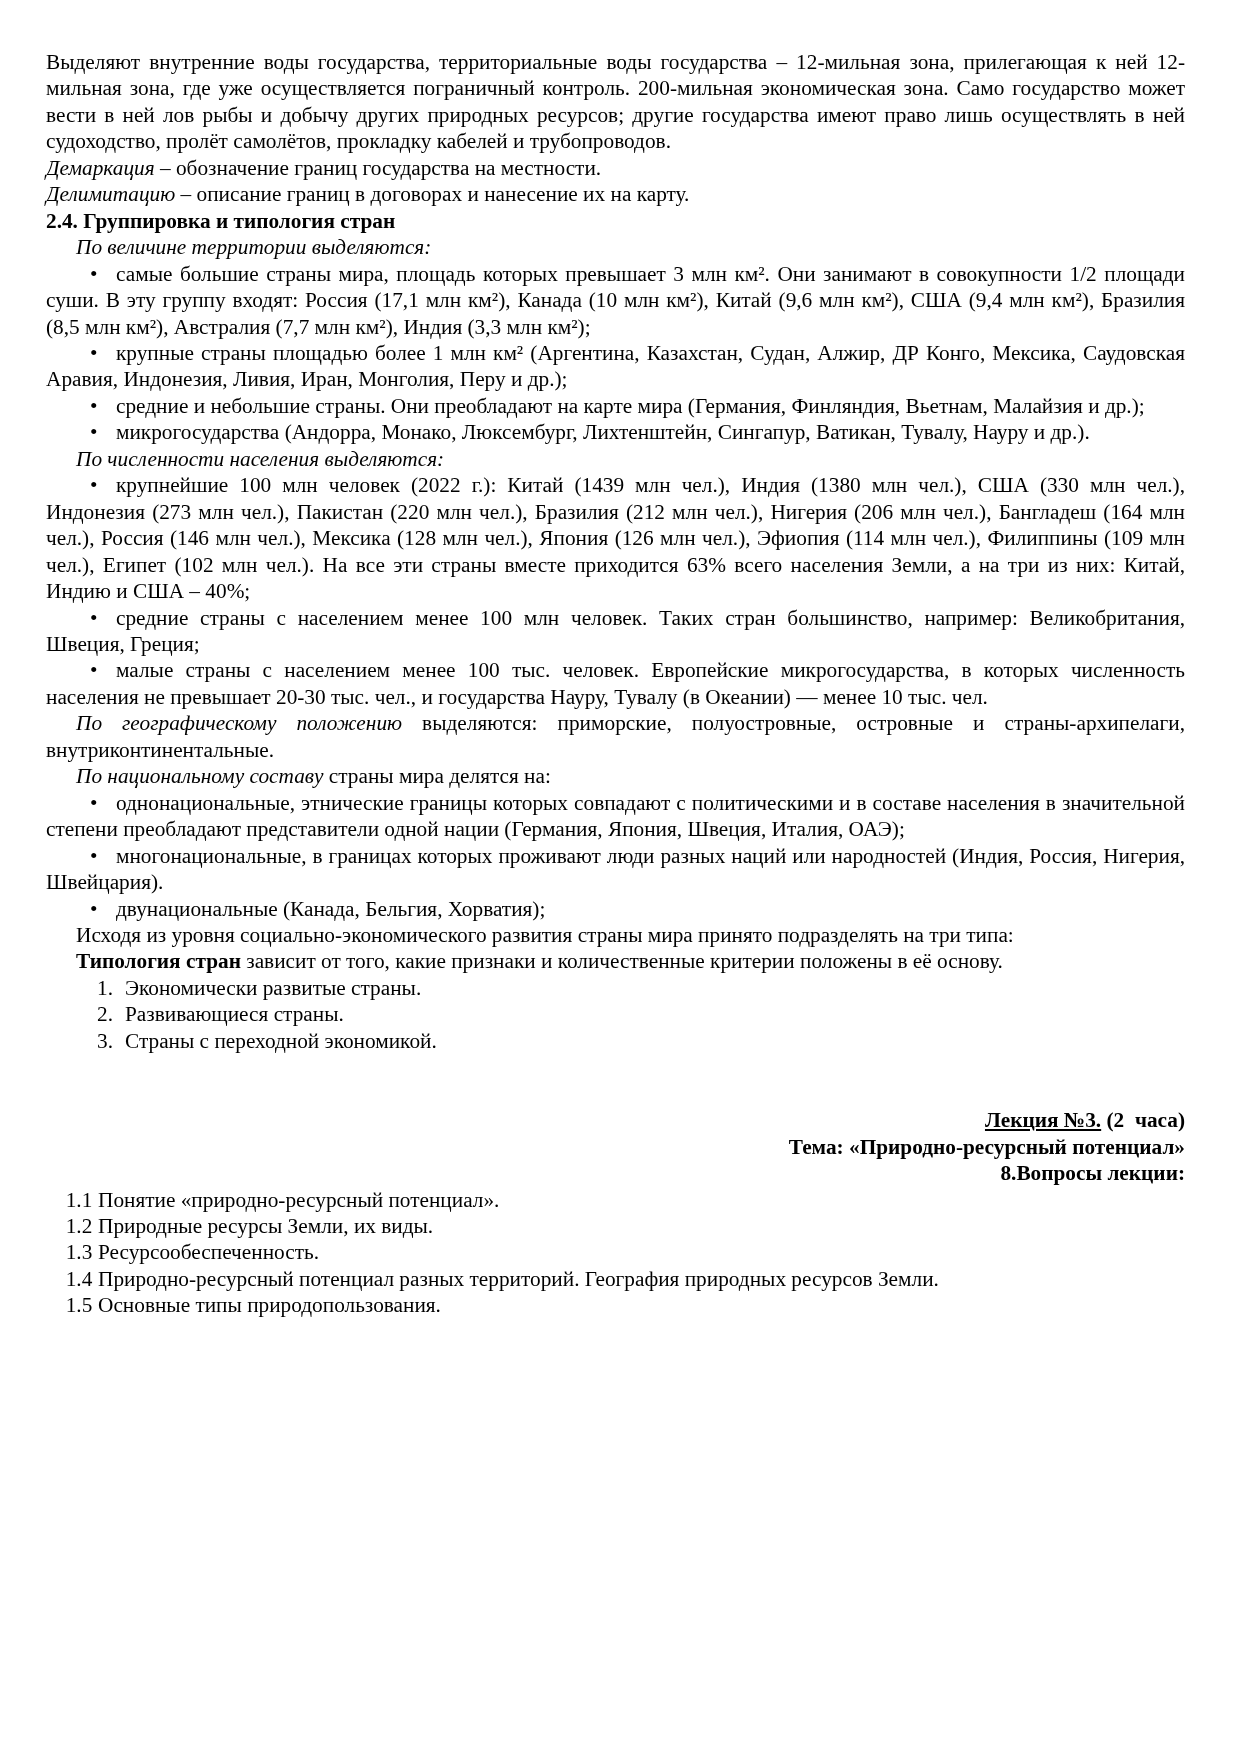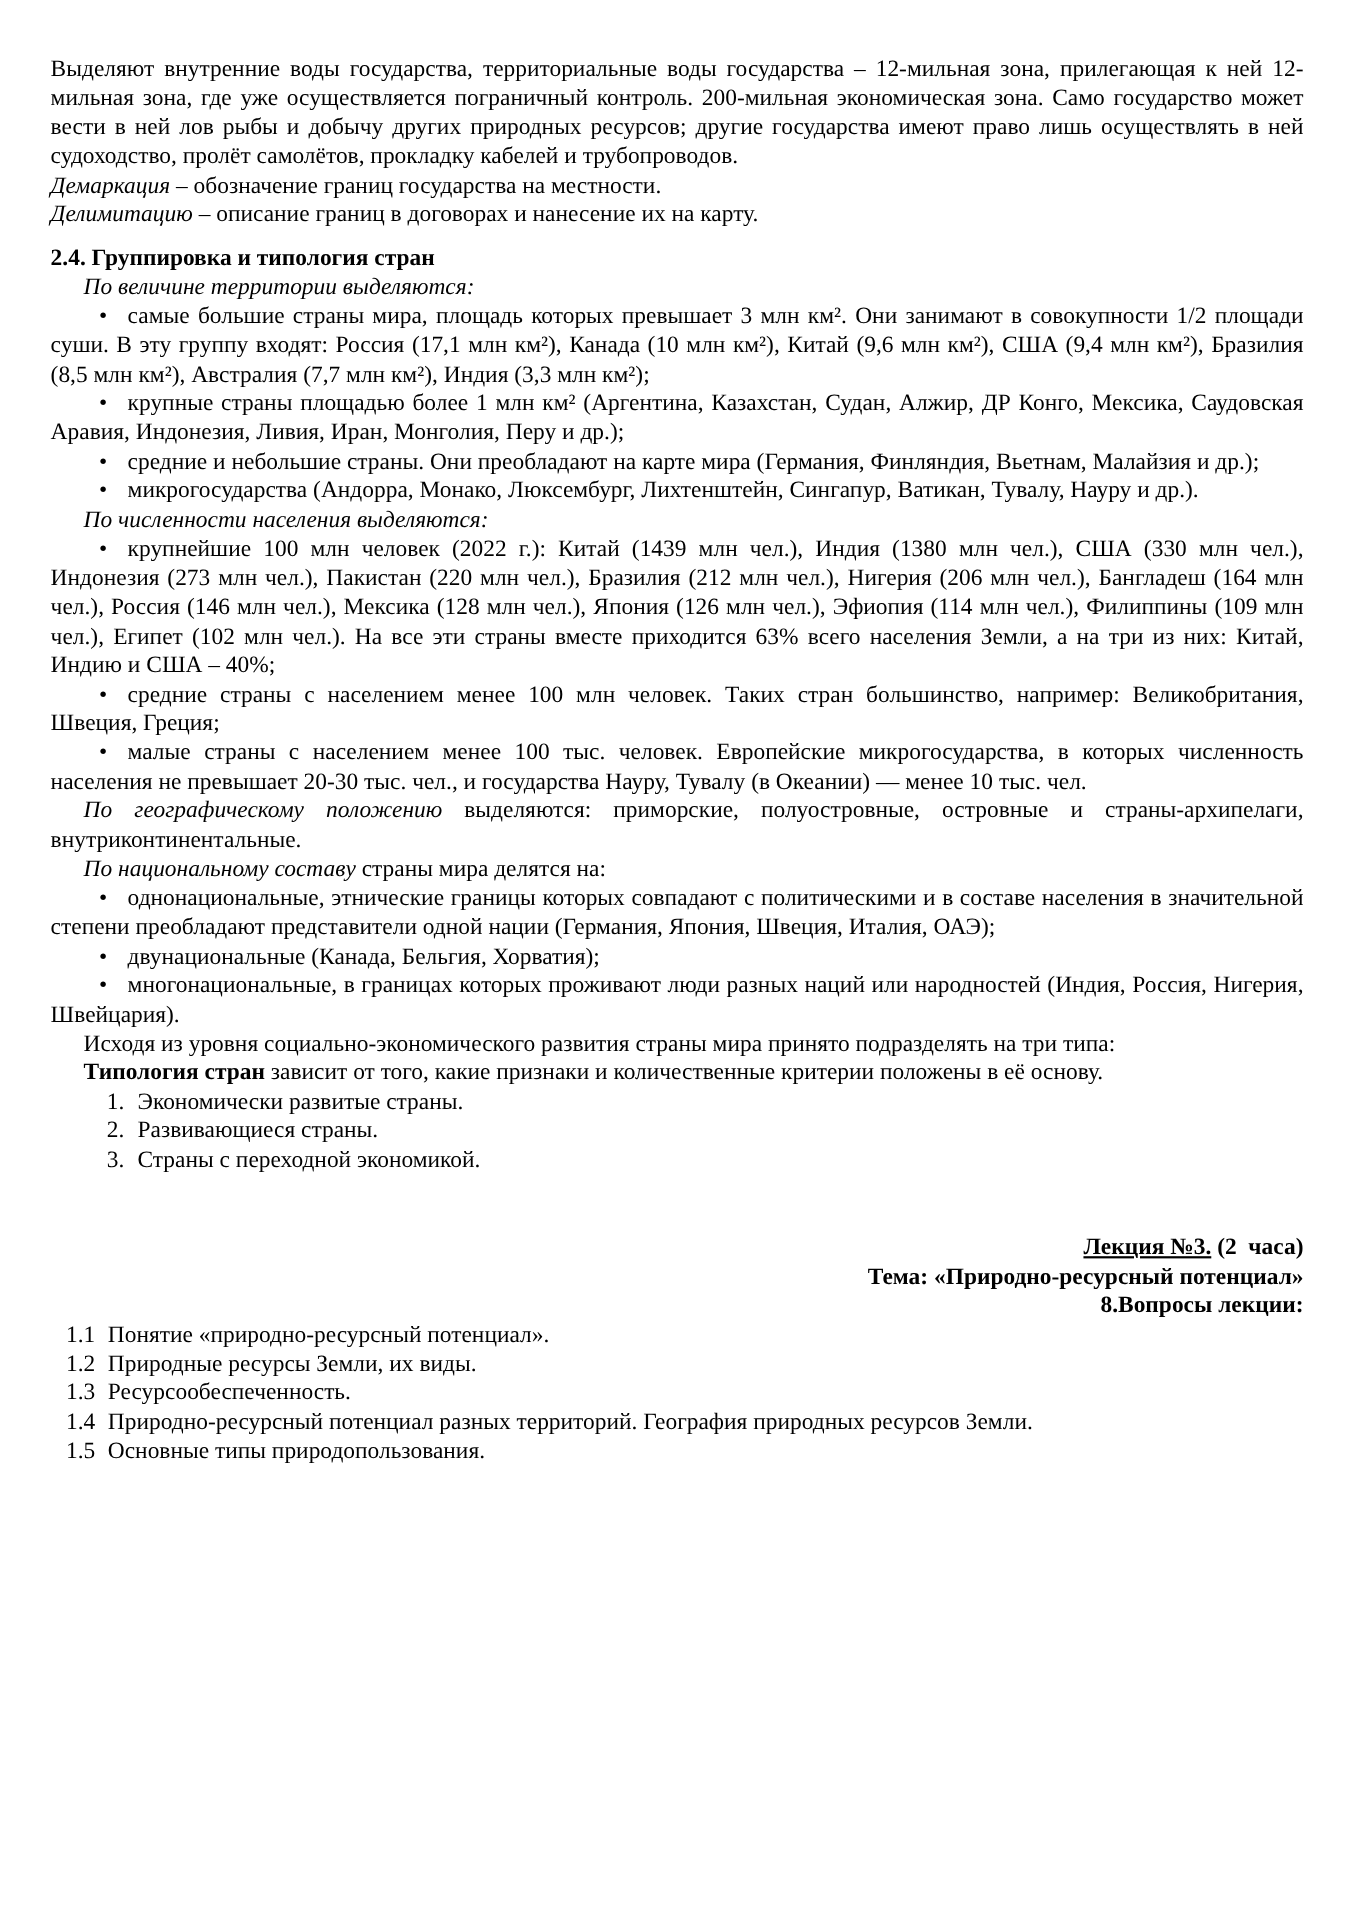--- a/index.html
+++ b/index.html
@@ -13,27 +13,27 @@
     padding: 49px 56px 0 46px;
     font-family: "Liberation Serif", "DejaVu Serif", serif;
     font-size: 21.3px;
     line-height: 26.45px;
     overflow: hidden;
   }
   p { margin: 0; text-align: justify; hyphens: auto; }
   .indent { text-indent: 30px; }
   .lead-italic { font-style: italic; }
   .lead-bold { font-weight: bold; }
-  .sec-heading { font-weight: bold; text-align: left; margin-top: 13px; }
+  .sec-heading { font-weight: bold; text-align: left; }
   .bullet-item { text-indent: 44px; }
   .bullet-marker { display: inline-block; width: 26px; text-indent: 0; }
   .num-item { text-indent: 51px; }
   .num-marker { display: inline-block; width: 28px; text-indent: 0; }
   .q-item { text-indent: 14px; text-align: left; }
-  .q-marker { display: inline-block; width: 38px; text-indent: 0; }
+  .q-marker { display: inline-block; width: 38px; text-indent: 0; text-align: center; }
   .center { text-align: right; text-indent: 0; font-weight: bold; white-space: pre-wrap; }
   .underline { text-decoration: underline; }
   .gap { height: 53px; }
 </style>
 </head>
 <body>
 
 <div class="page">
 
   <p class="para">Выделяют внутренние воды государства, территориальные воды государства – 12-мильная зона, прилегающая к ней 12-мильная зона, где уже осуществляется пограничный контроль. 200-мильная экономическая зона. Само государство может вести в ней лов рыбы и добычу других природных ресурсов; другие государства имеют право лишь осуществлять в ней судоходство, пролёт самолётов, прокладку кабелей и трубопроводов.</p>
@@ -61,23 +61,23 @@
   <p class="bullet-item"><span class="bullet-marker">•</span><span>средние страны с населением менее 100 млн человек. Таких стран большинство, например: Великобритания, Швеция, Греция;</span></p>
 
   <p class="bullet-item"><span class="bullet-marker">•</span><span>малые страны с населением менее 100 тыс. человек. Европейские микрогосударства, в которых численность населения не превышает 20-30 тыс. чел., и государства Науру, Тувалу (в Океании) — менее 10 тыс. чел.</span></p>
 
   <p class="indent"><span class="lead-italic">По географическому положению</span><span> выделяются: приморские, полуостровные, островные и страны-архипелаги, внутриконтинентальные.</span></p>
 
   <p class="indent"><span class="lead-italic">По национальному составу</span><span> страны мира делятся на:</span></p>
 
   <p class="bullet-item"><span class="bullet-marker">•</span><span>однонациональные, этнические границы которых совпадают с политическими и в составе населения в значительной степени преобладают представители одной нации (Германия, Япония, Швеция, Италия, ОАЭ);</span></p>
 
+  <p class="bullet-item"><span class="bullet-marker">•</span><span>многонациональные, в границах которых проживают люди разных наций или народностей (Индия, Россия, Нигерия, Швейцария).</span></p>
+
   <p class="bullet-item"><span class="bullet-marker">•</span><span>двунациональные (Канада, Бельгия, Хорватия);</span></p>
-
-  <p class="bullet-item"><span class="bullet-marker">•</span><span>многонациональные, в границах которых проживают люди разных наций или народностей (Индия, Россия, Нигерия, Швейцария).</span></p>
 
   <p class="indent">Исходя из уровня социально-экономического развития страны мира принято подразделять на три типа:</p>
 
   <p class="indent"><span class="lead-bold">Типология стран</span><span> зависит от того, какие признаки и количественные критерии положены в её основу.</span></p>
 
   <p class="num-item"><span class="num-marker">1.</span><span>Экономически развитые страны.</span></p>
 
   <p class="num-item"><span class="num-marker">2.</span><span>Развивающиеся страны.</span></p>
 
   <p class="num-item"><span class="num-marker">3.</span><span>Страны с переходной экономикой.</span></p>

